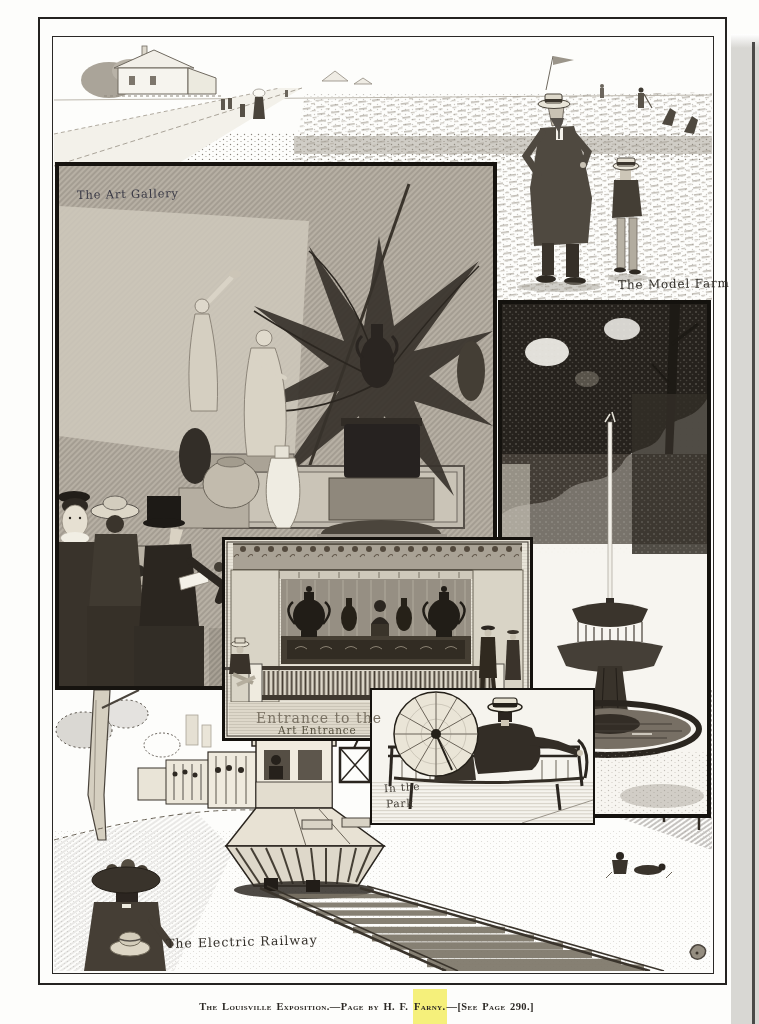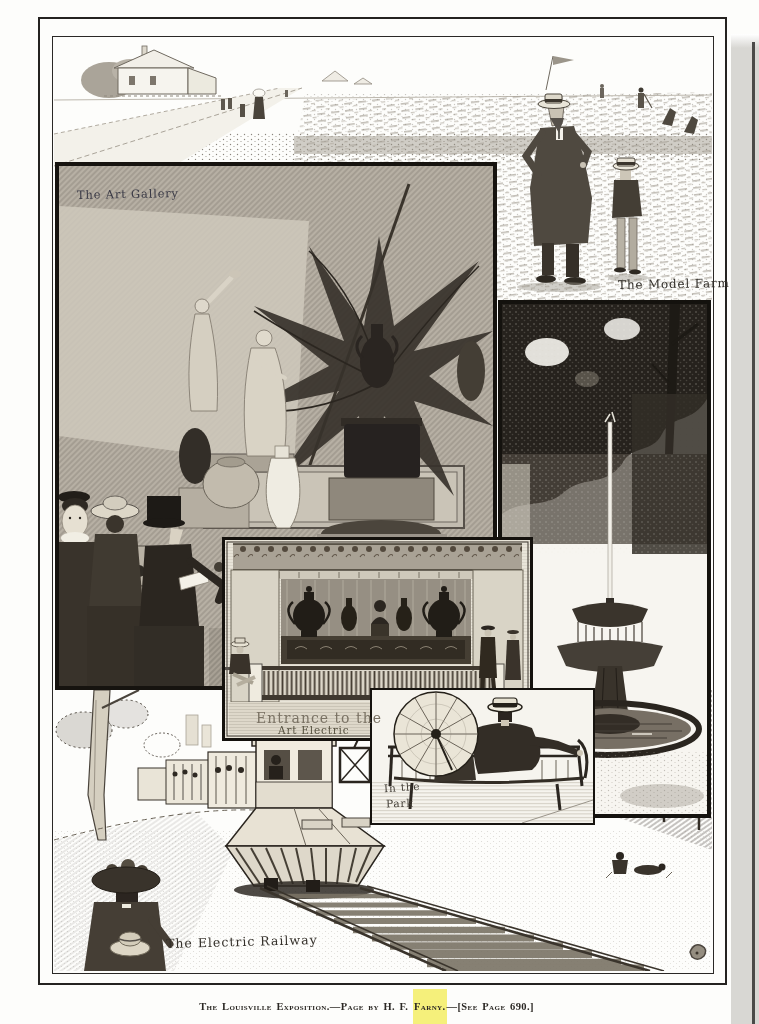--- a/index.html
+++ b/index.html
@@ -630,22 +630,22 @@
       </g>
     </svg>
   </div>
 
   <div class="frame-outer"></div>
   <div class="frame-inner"></div>
 
   <span class="art-label lbl-gallery">The Art Gallery</span>
   <span class="art-label lbl-farm">The Model Farm</span>
   <span class="art-label lbl-entrance1">Entrance to the</span>
-  <span class="art-label lbl-entrance2">Art Electric</span>
+  <span class="art-label lbl-entrance2">Art Entrance</span>
   <span class="art-label lbl-inpark1">In the</span>
   <span class="art-label lbl-inpark2">Park</span>
   <span class="art-label lbl-railway">The Electric Railway</span>
 
   <div class="caption">
-    <span>The Louisville Exposition.—Page by H. F. </span><span class="hl">Farny.</span><span>—[See Page 690.]</span>
+    <span>The Louisville Exposition.—Page by H. F. </span><span class="hl">Farny.</span><span>—[See Page 290.]</span>
   </div>
 
 </div>
 
 </body></html>

